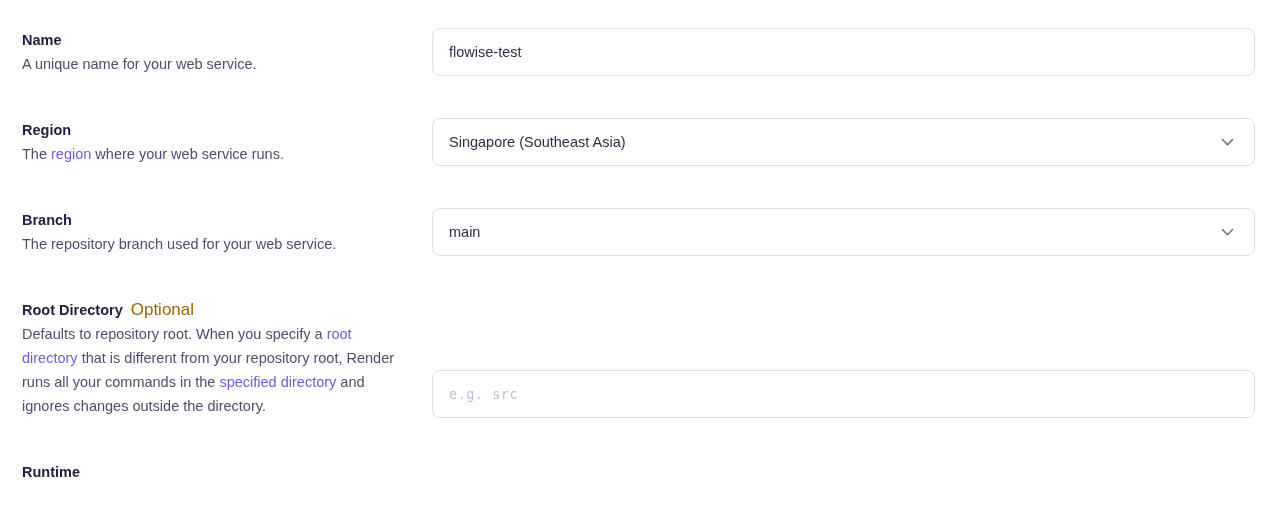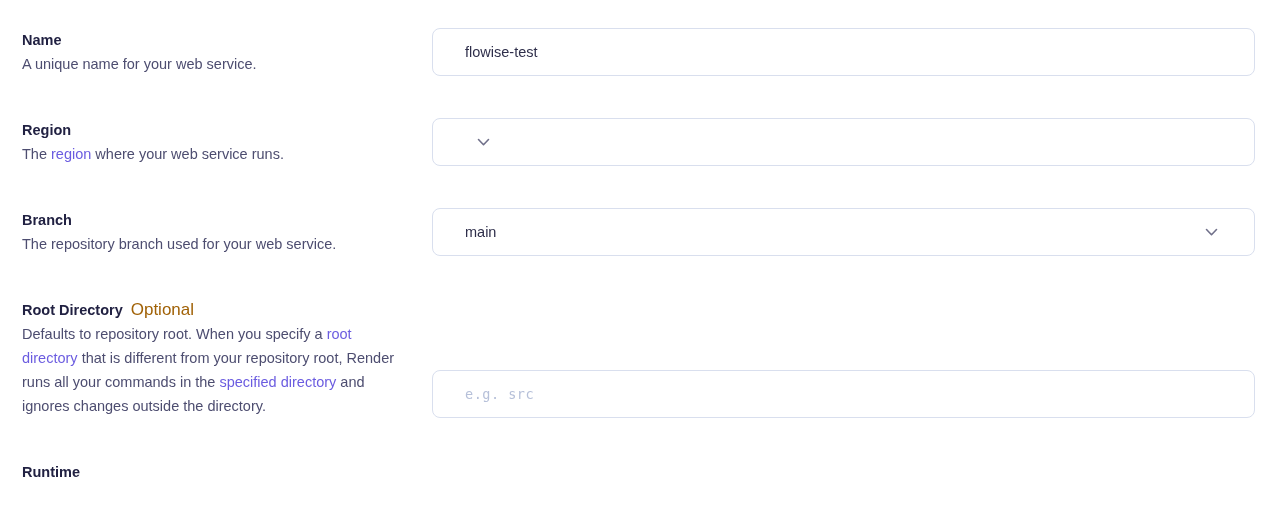--- a/index.html
+++ b/index.html
@@ -59,21 +59,21 @@
   }
   .text-input, .select-box {
     width: 100%;
     box-sizing: border-box;
     height: 48px;
     border: 1px solid #d9dfee;
     border-radius: 8px;
     background: #ffffff;
     font-size: 14.5px;
     color: #2e2e4a;
-    padding: 0 32px;
+    padding: 0 16px;
     outline: none;
     font-family: "Liberation Sans", sans-serif;
   }
   .text-input.mono::placeholder {
     font-family: "DejaVu Sans Mono", monospace;
     font-size: 13.5px;
     color: #b6c0d9;
     letter-spacing: 0.5px;
   }
   .select-box {
@@ -109,20 +109,21 @@
     </div>
   </div>
 
   <div class="row">
     <div class="left-col">
       <span class="field-label">Region</span>
       <div class="field-desc"><span>The </span><a class="link" href="#">region</a><span> where your web service runs.</span></div>
     </div>
     <div class="right-col">
       <div class="select-box">
+        <span class="select-value">Singapore (Southeast Asia)</span>
         <span class="chevron">
           <svg width="13" height="9" viewBox="0 0 13 9">
               <polyline points="1.5,1.5 6.5,6.7 11.5,1.5" fill="none" stroke="#70708a" stroke-width="1.6" stroke-linecap="round" stroke-linejoin="round"></polyline>
             </svg>
         </span>
       </div>
     </div>
   </div>
 
   <div class="row">

